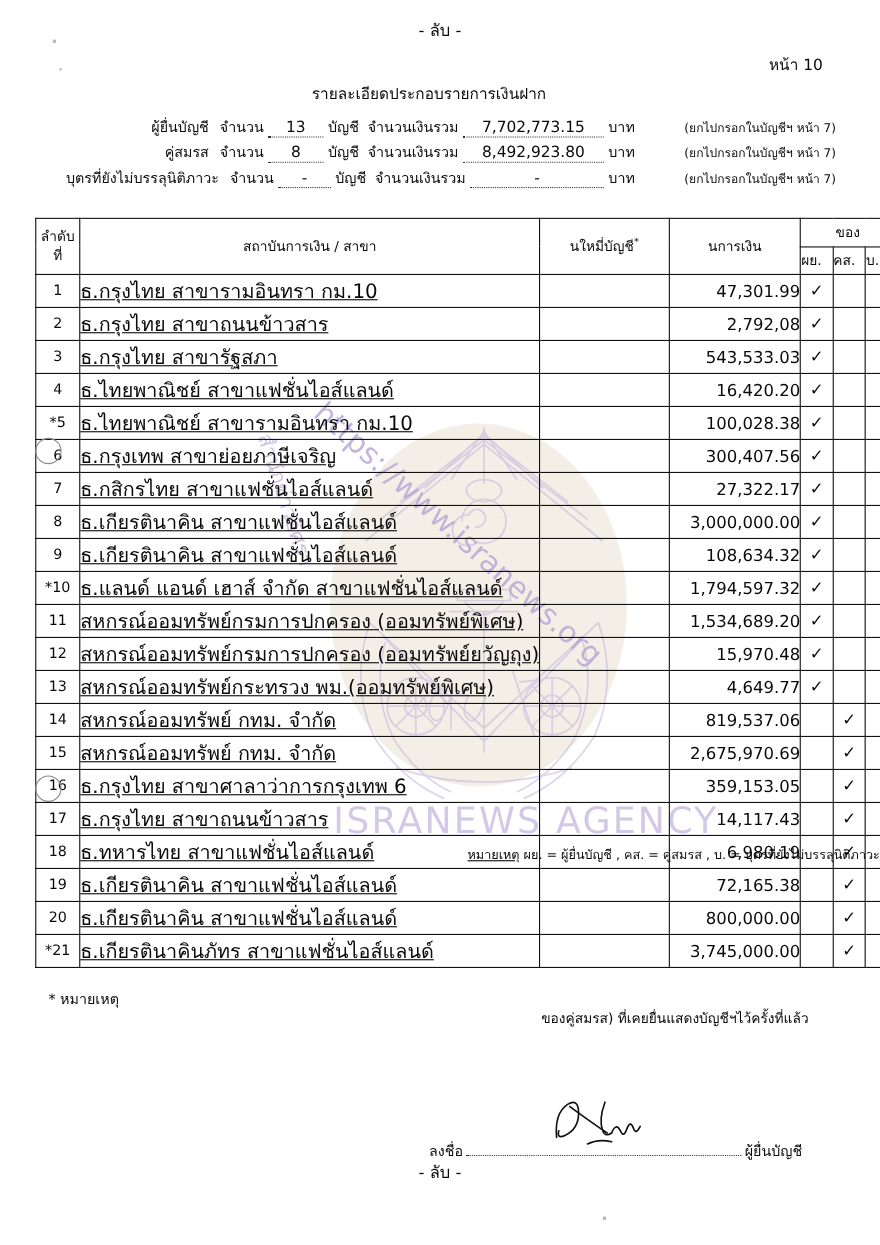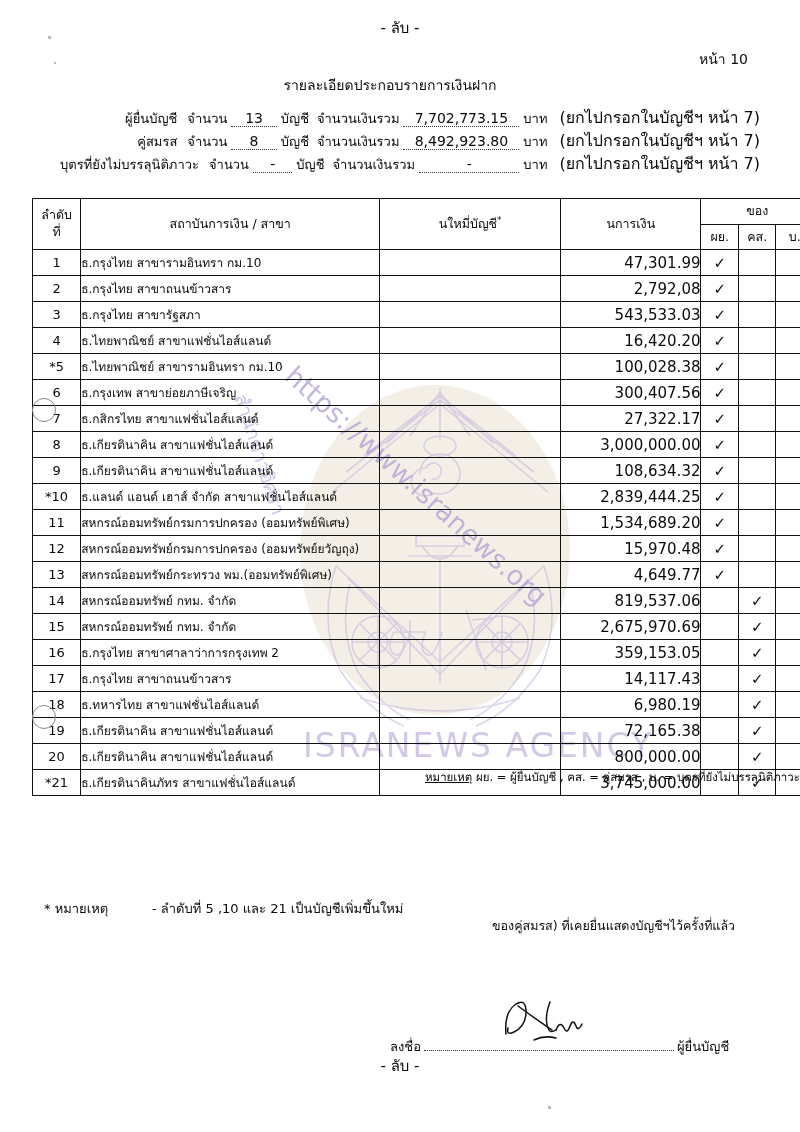--- a/index.html
+++ b/index.html
@@ -125,22 +125,23 @@
   .sum-word { padding: 0 4px; }
   .sum-blank {
     border-bottom: 1px dotted #333;
     text-align: center;
     font-size: 14px;
     line-height: 1.15;
   }
   .sum-blank.count { width: 62px; }
   .sum-blank.amount { width: 158px; }
   .sum-note {
-    font-size: 16px;
+    font-size: 11px;
     padding-left: 8px;
+    margin-left: 33px;
   }
 
   
   table.acct {
     position: absolute;
     left: 32px; top: 198px;
     width: 782px;
     border-collapse: collapse;
     font-size: 12.5px;
   }
@@ -150,25 +151,25 @@
   }
   table.acct th {
     font-weight: normal;
     font-size: 12.5px;
   }
   .th-no      { width: 44px;  height: 50px; text-align: center; line-height: 1.35; }
   .th-bank    { width: 268px; }
   .th-acctno  { width: 168px; }
   .th-amount  { width: 130px; }
   .th-of      { height: 24px; text-align: center; }
-  .th-sub     { width: 34px; height: 24px; text-align: center; font-size: 11px; }
+  .th-sub     { width: 34px; height: 24px; text-align: left; font-size: 11px; }
   .star-sup { font-size: 9px; vertical-align: super; }
 
   td.c-no     { height: 25px; text-align: center; font-size: 13px; }
-  td.c-bank   { padding-left: 9px; font-size: 12px; white-space: nowrap; }
+  td.c-bank   { padding-left: 9px; font-size: 18px; white-space: nowrap; text-decoration: underline; }
   td.c-acct   { }
   td.c-amt    { text-align: right; padding-right: 7px; font-size: 15px; white-space: nowrap; }
   td.c-chk    { text-align: center; font-size: 14px; }
   .tick { font-size: 15px; line-height: 1; }
 
   .legend {
     position: absolute;
     left: 425px; top: 768px;
     font-size: 11.5px;
     white-space: nowrap;
@@ -435,21 +436,21 @@
             <td class="c-acct"></td>
             <td class="c-amt">108,634.32</td>
             <td class="c-chk"><span class="tick">✓</span></td>
             <td class="c-chk"></td>
             <td class="c-chk"></td>
           </tr>
           <tr>
             <td class="c-no">*10</td>
             <td class="c-bank">ธ.แลนด์  แอนด์  เฮาส์  จำกัด  สาขาแฟชั่นไอส์แลนด์</td>
             <td class="c-acct"></td>
-            <td class="c-amt">2,839,444.25</td>
+            <td class="c-amt">1,794,597.32</td>
             <td class="c-chk"><span class="tick">✓</span></td>
             <td class="c-chk"></td>
             <td class="c-chk"></td>
           </tr>
           <tr>
             <td class="c-no">11</td>
             <td class="c-bank">สหกรณ์ออมทรัพย์กรมการปกครอง  (ออมทรัพย์พิเศษ)</td>
             <td class="c-acct"></td>
             <td class="c-amt">1,534,689.20</td>
             <td class="c-chk"><span class="tick">✓</span></td>
@@ -487,21 +488,21 @@
             <td class="c-no">15</td>
             <td class="c-bank">สหกรณ์ออมทรัพย์  กทม.  จำกัด</td>
             <td class="c-acct"></td>
             <td class="c-amt">2,675,970.69</td>
             <td class="c-chk"></td>
             <td class="c-chk"><span class="tick">✓</span></td>
             <td class="c-chk"></td>
           </tr>
           <tr>
             <td class="c-no">16</td>
-            <td class="c-bank">ธ.กรุงไทย  สาขาศาลาว่าการกรุงเทพ  2</td>
+            <td class="c-bank">ธ.กรุงไทย  สาขาศาลาว่าการกรุงเทพ  6</td>
             <td class="c-acct"></td>
             <td class="c-amt">359,153.05</td>
             <td class="c-chk"></td>
             <td class="c-chk"><span class="tick">✓</span></td>
             <td class="c-chk"></td>
           </tr>
           <tr>
             <td class="c-no">17</td>
             <td class="c-bank">ธ.กรุงไทย  สาขาถนนข้าวสาร</td>
             <td class="c-acct"></td>
@@ -549,21 +550,20 @@
         </tbody>
     </table>
 
     <div class="legend">
       <u>หมายเหตุ</u><span> ผย. = ผู้ยื่นบัญชี , คส. = คู่สมรส , บ. = บุตรที่ยังไม่บรรลุนิติภาวะ</span>
     </div>
 
     <div class="notes">
       <div class="notes-head">*  หมายเหตุ</div>
       <div class="notes-lines">
-        <div>- ลำดับที่ 5 ,10 และ 21 เป็นบัญชีเพิ่มขึ้นใหม่</div>
       </div>
     </div>
 
     <div class="spouse-note">ของคู่สมรส) ที่เคยยื่นแสดงบัญชีฯไว้ครั้งที่แล้ว</div>
 
     <svg class="signature" viewBox="0 0 110 48">
       <g fill="none" stroke="#111" stroke-width="1.5" stroke-linecap="round">
         <path d="M8 38 q-2 -22 10 -30 q10 -6 10 8 q0 14 -12 20 q-8 4 -6 -4"></path>
         <path d="M20 10 q22 16 34 24"></path>
         <path d="M52 6 q-6 16 -2 26 q2 6 8 2"></path>

